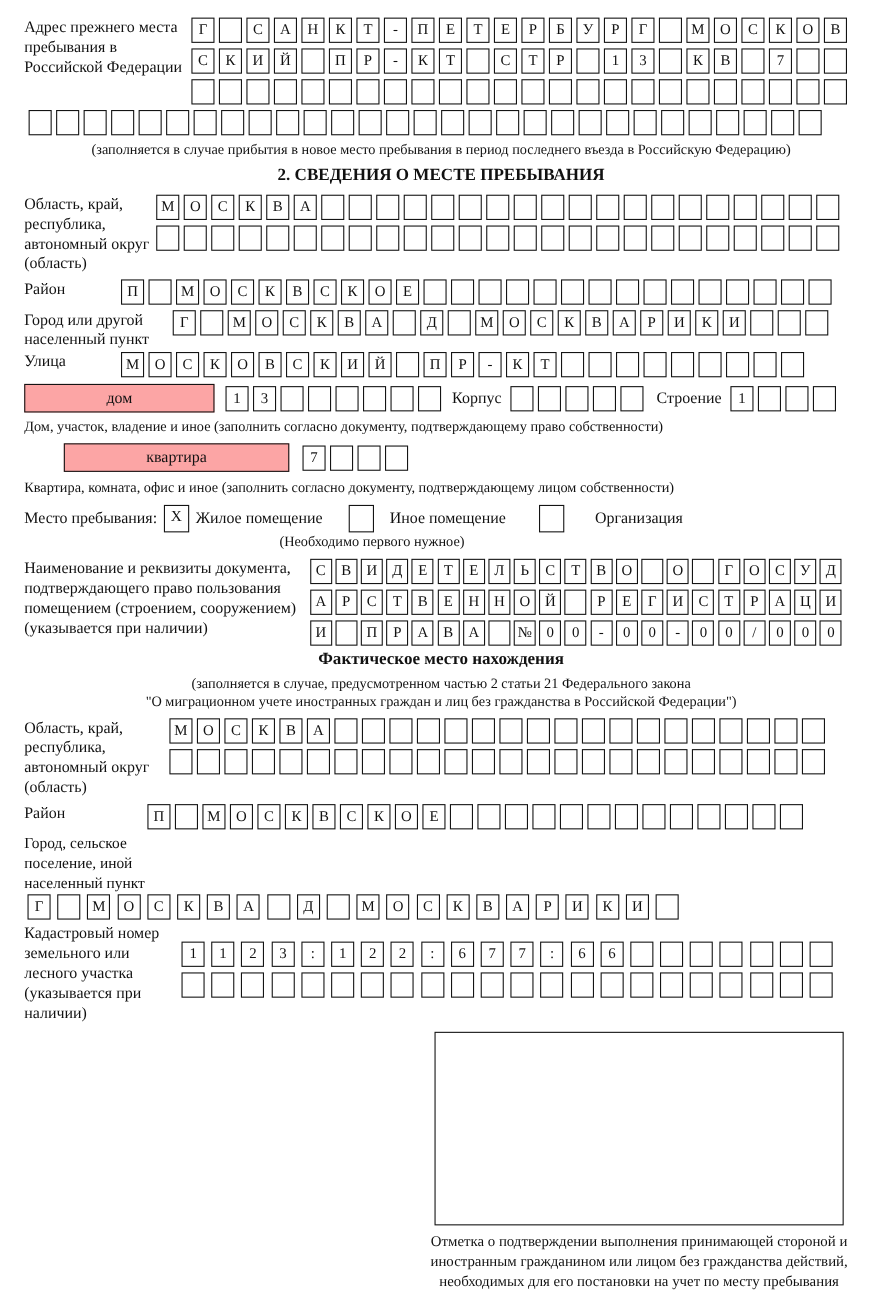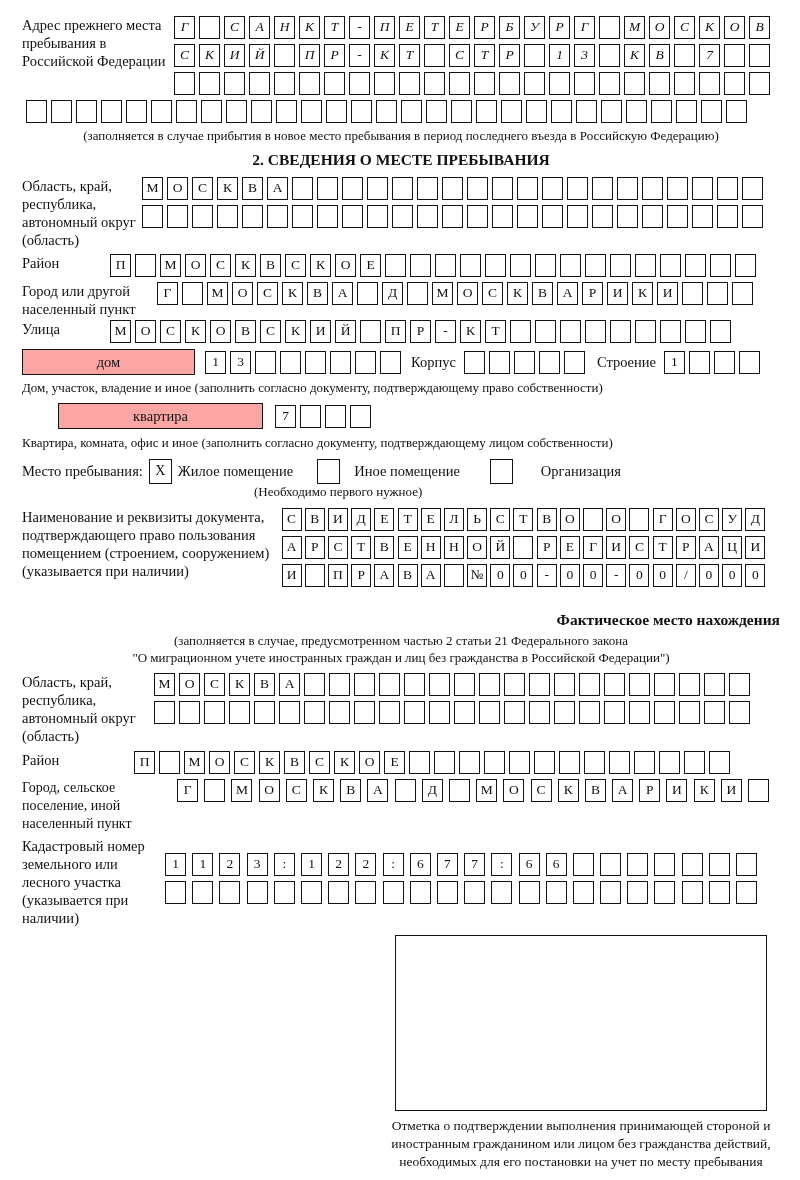--- a/index.html
+++ b/index.html
@@ -33,21 +33,21 @@
   .mb0{margin-bottom:0;}
 </style>
 </head>
 <body>
 
 <div class="page">
 
 
   <div class="row">
     <div class="lbl" style="width:150px;">Адрес прежнего места пребывания в Российской Федерации</div>
-    <div style="flex:1;font-style:italic;">
+    <div style="flex:1;">
       <div class="cells"><span class="cell">Г</span><span class="cell"></span><span class="cell">С</span><span class="cell">А</span><span class="cell">Н</span><span class="cell">К</span><span class="cell">Т</span><span class="cell">-</span><span class="cell">П</span><span class="cell">Е</span><span class="cell">Т</span><span class="cell">Е</span><span class="cell">Р</span><span class="cell">Б</span><span class="cell">У</span><span class="cell">Р</span><span class="cell">Г</span><span class="cell"></span><span class="cell">М</span><span class="cell">О</span><span class="cell">С</span><span class="cell">К</span><span class="cell">О</span><span class="cell">В</span></div>
       <div class="cells"><span class="cell">С</span><span class="cell">К</span><span class="cell">И</span><span class="cell">Й</span><span class="cell"></span><span class="cell">П</span><span class="cell">Р</span><span class="cell">-</span><span class="cell">К</span><span class="cell">Т</span><span class="cell"></span><span class="cell">С</span><span class="cell">Т</span><span class="cell">Р</span><span class="cell"></span><span class="cell">1</span><span class="cell">3</span><span class="cell"></span><span class="cell">К</span><span class="cell">В</span><span class="cell"></span><span class="cell">7</span><span class="cell"></span><span class="cell"></span></div>
       <div class="cells mb0"><span class="cell"></span><span class="cell"></span><span class="cell"></span><span class="cell"></span><span class="cell"></span><span class="cell"></span><span class="cell"></span><span class="cell"></span><span class="cell"></span><span class="cell"></span><span class="cell"></span><span class="cell"></span><span class="cell"></span><span class="cell"></span><span class="cell"></span><span class="cell"></span><span class="cell"></span><span class="cell"></span><span class="cell"></span><span class="cell"></span><span class="cell"></span><span class="cell"></span><span class="cell"></span><span class="cell"></span></div>
     </div>
   </div>
   <div class="cells" style="margin-left:2px;margin-top:5px;"><span class="cell"></span><span class="cell"></span><span class="cell"></span><span class="cell"></span><span class="cell"></span><span class="cell"></span><span class="cell"></span><span class="cell"></span><span class="cell"></span><span class="cell"></span><span class="cell"></span><span class="cell"></span><span class="cell"></span><span class="cell"></span><span class="cell"></span><span class="cell"></span><span class="cell"></span><span class="cell"></span><span class="cell"></span><span class="cell"></span><span class="cell"></span><span class="cell"></span><span class="cell"></span><span class="cell"></span><span class="cell"></span><span class="cell"></span><span class="cell"></span><span class="cell"></span><span class="cell"></span></div>
   <div class="caption">(заполняется в случае прибытия в новое место пребывания в период последнего въезда в Российскую Федерацию)</div>
 
   <div class="title">2. СВЕДЕНИЯ О МЕСТЕ ПРЕБЫВАНИЯ</div>
 
@@ -103,38 +103,38 @@
 
   <div class="row">
     <div class="lbl" style="width:258px;">Наименование и реквизиты документа, подтверждающего право пользования помещением (строением, сооружением) (указывается при наличии)</div>
     <div style="flex:1;">
       <div class="cells cells-sm"><span class="cell">С</span><span class="cell">В</span><span class="cell">И</span><span class="cell">Д</span><span class="cell">Е</span><span class="cell">Т</span><span class="cell">Е</span><span class="cell">Л</span><span class="cell">Ь</span><span class="cell">С</span><span class="cell">Т</span><span class="cell">В</span><span class="cell">О</span><span class="cell"></span><span class="cell">О</span><span class="cell"></span><span class="cell">Г</span><span class="cell">О</span><span class="cell">С</span><span class="cell">У</span><span class="cell">Д</span></div>
       <div class="cells cells-sm"><span class="cell">А</span><span class="cell">Р</span><span class="cell">С</span><span class="cell">Т</span><span class="cell">В</span><span class="cell">Е</span><span class="cell">Н</span><span class="cell">Н</span><span class="cell">О</span><span class="cell">Й</span><span class="cell"></span><span class="cell">Р</span><span class="cell">Е</span><span class="cell">Г</span><span class="cell">И</span><span class="cell">С</span><span class="cell">Т</span><span class="cell">Р</span><span class="cell">А</span><span class="cell">Ц</span><span class="cell">И</span></div>
       <div class="cells cells-sm mb0"><span class="cell">И</span><span class="cell"></span><span class="cell">П</span><span class="cell">Р</span><span class="cell">А</span><span class="cell">В</span><span class="cell">А</span><span class="cell"></span><span class="cell">№</span><span class="cell">0</span><span class="cell">0</span><span class="cell">-</span><span class="cell">0</span><span class="cell">0</span><span class="cell">-</span><span class="cell">0</span><span class="cell">0</span><span class="cell">/</span><span class="cell">0</span><span class="cell">0</span><span class="cell">0</span></div>
     </div>
   </div>
 
-  <div class="title" style="margin-top:24px;margin-bottom:4px;text-align:right;">Фактическое место нахождения</div>
+  <div class="title" style="margin-top:4px;margin-bottom:4px;">Фактическое место нахождения</div>
   <div class="caption mb0" style="margin-bottom:0;">(заполняется в случае, предусмотренном частью 2 статьи 21 Федерального закона</div>
   <div class="caption">"О миграционном учете иностранных граждан и лиц без гражданства в Российской Федерации")</div>
 
   <div class="row">
     <div class="lbl" style="width:130px;">Область, край, республика, автономный округ (область)</div>
     <div style="flex:1;">
       <div class="cells"><span class="cell">М</span><span class="cell">О</span><span class="cell">С</span><span class="cell">К</span><span class="cell">В</span><span class="cell">А</span><span class="cell"></span><span class="cell"></span><span class="cell"></span><span class="cell"></span><span class="cell"></span><span class="cell"></span><span class="cell"></span><span class="cell"></span><span class="cell"></span><span class="cell"></span><span class="cell"></span><span class="cell"></span><span class="cell"></span><span class="cell"></span><span class="cell"></span><span class="cell"></span><span class="cell"></span><span class="cell"></span></div>
       <div class="cells mb0"><span class="cell"></span><span class="cell"></span><span class="cell"></span><span class="cell"></span><span class="cell"></span><span class="cell"></span><span class="cell"></span><span class="cell"></span><span class="cell"></span><span class="cell"></span><span class="cell"></span><span class="cell"></span><span class="cell"></span><span class="cell"></span><span class="cell"></span><span class="cell"></span><span class="cell"></span><span class="cell"></span><span class="cell"></span><span class="cell"></span><span class="cell"></span><span class="cell"></span><span class="cell"></span><span class="cell"></span></div>
     </div>
   </div>
 
   <div class="row" style="margin-top:6px;">
     <div class="lbl" style="width:110px;">Район</div>
     <div class="cells mb0"><span class="cell">П</span><span class="cell"></span><span class="cell">М</span><span class="cell">О</span><span class="cell">С</span><span class="cell">К</span><span class="cell">В</span><span class="cell">С</span><span class="cell">К</span><span class="cell">О</span><span class="cell">Е</span><span class="cell"></span><span class="cell"></span><span class="cell"></span><span class="cell"></span><span class="cell"></span><span class="cell"></span><span class="cell"></span><span class="cell"></span><span class="cell"></span><span class="cell"></span><span class="cell"></span><span class="cell"></span><span class="cell"></span></div>
   </div>
 
-  <div class="row" style="margin-top:5px;">
+  <div class="row" style="margin-top:5px;flex-direction:column;">
     <div class="lbl" style="width:152px;font-size:14px;">Город, сельское поселение, иной населенный пункт</div>
     <div class="cells cells-wide mb0"><span class="cell">Г</span><span class="cell"></span><span class="cell">М</span><span class="cell">О</span><span class="cell">С</span><span class="cell">К</span><span class="cell">В</span><span class="cell">А</span><span class="cell"></span><span class="cell">Д</span><span class="cell"></span><span class="cell">М</span><span class="cell">О</span><span class="cell">С</span><span class="cell">К</span><span class="cell">В</span><span class="cell">А</span><span class="cell">Р</span><span class="cell">И</span><span class="cell">К</span><span class="cell">И</span><span class="cell"></span></div>
   </div>
 
   <div class="row" style="margin-top:4px;">
     <div class="lbl" style="width:140px;">Кадастровый номер земельного или лесного участка (указывается при наличии)</div>
     <div style="flex:1;">
       <div class="cells cells-wide" style="margin-top:16px;"><span class="cell">1</span><span class="cell">1</span><span class="cell">2</span><span class="cell">3</span><span class="cell">:</span><span class="cell">1</span><span class="cell">2</span><span class="cell">2</span><span class="cell">:</span><span class="cell">6</span><span class="cell">7</span><span class="cell">7</span><span class="cell">:</span><span class="cell">6</span><span class="cell">6</span><span class="cell"></span><span class="cell"></span><span class="cell"></span><span class="cell"></span><span class="cell"></span><span class="cell"></span><span class="cell"></span></div>
       <div class="cells cells-wide mb0"><span class="cell"></span><span class="cell"></span><span class="cell"></span><span class="cell"></span><span class="cell"></span><span class="cell"></span><span class="cell"></span><span class="cell"></span><span class="cell"></span><span class="cell"></span><span class="cell"></span><span class="cell"></span><span class="cell"></span><span class="cell"></span><span class="cell"></span><span class="cell"></span><span class="cell"></span><span class="cell"></span><span class="cell"></span><span class="cell"></span><span class="cell"></span><span class="cell"></span></div>
     </div>

